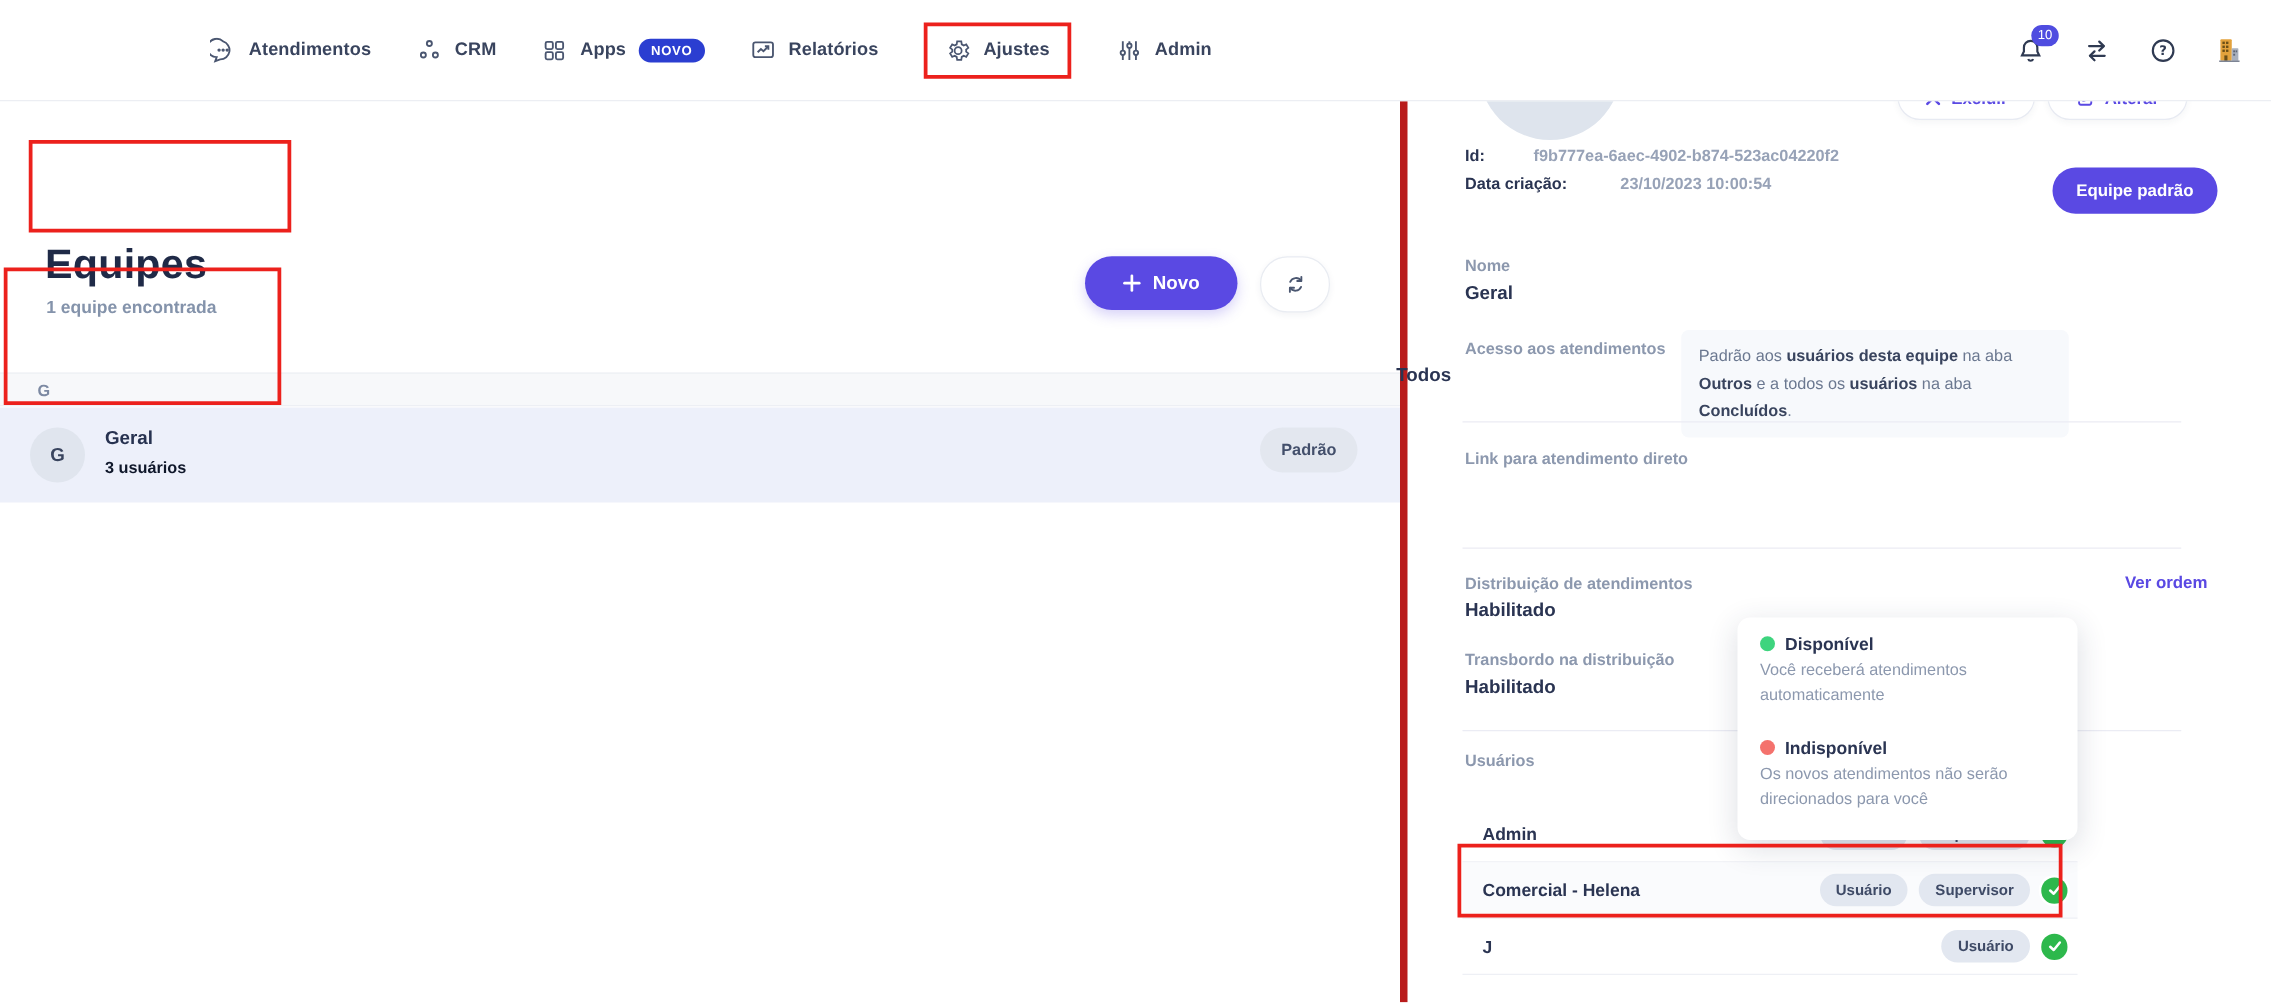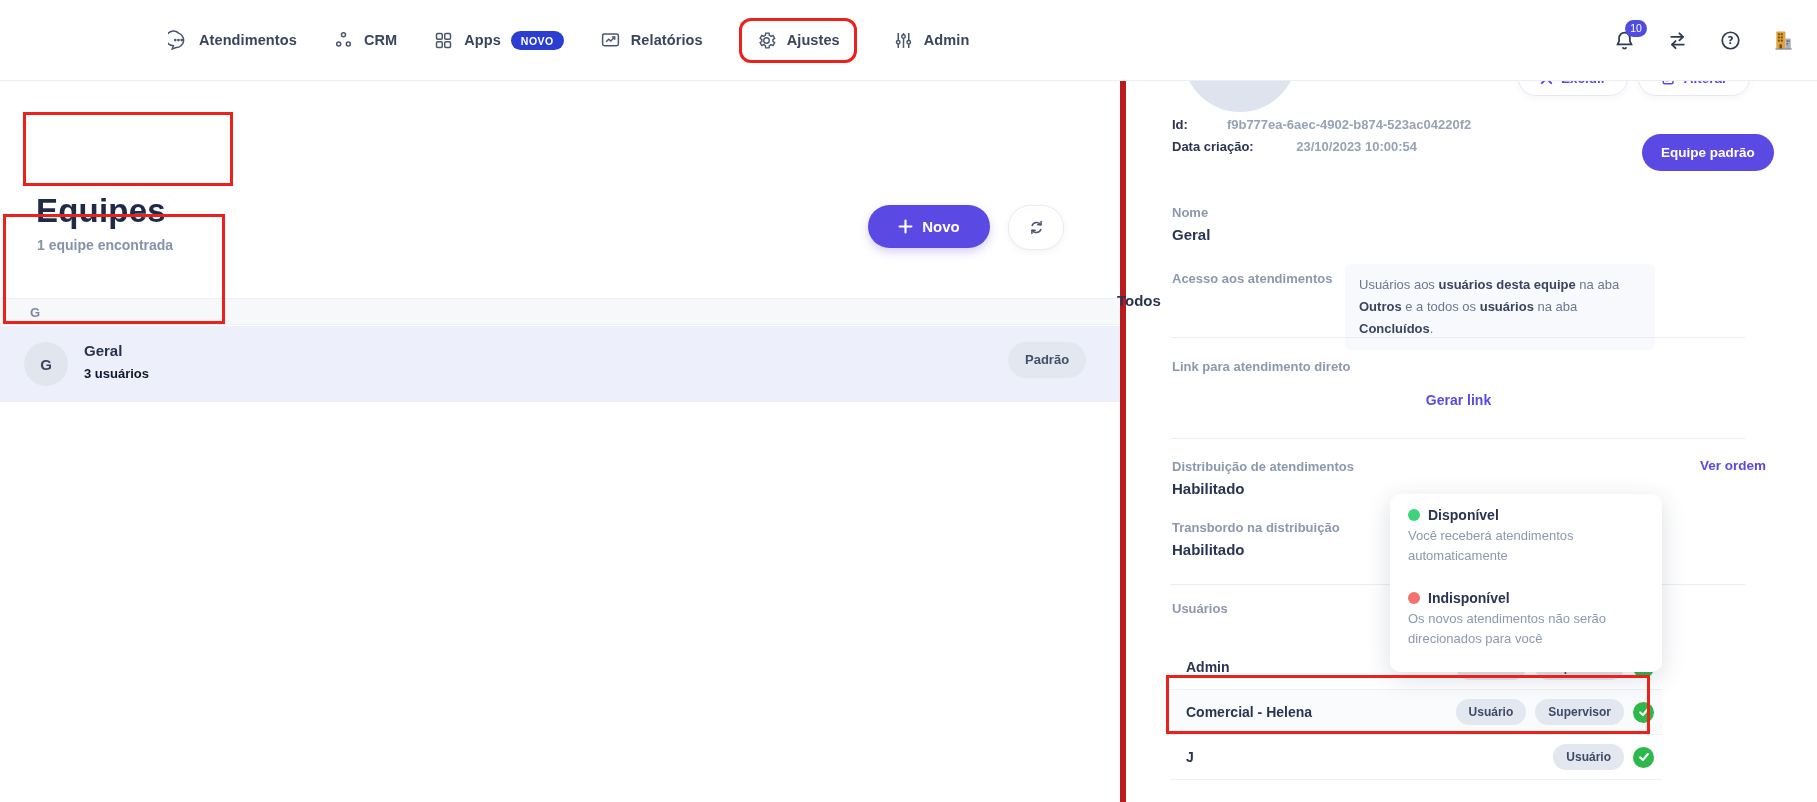--- a/index.html
+++ b/index.html
@@ -5,21 +5,21 @@
   html,body{margin:0;padding:0;background:#fff;}
   #app{position:relative;width:1817px;height:802px;overflow:hidden;
        font-family:"Liberation Sans","DejaVu Sans",sans-serif;color:#2a3452;background:#fff;}
 
   
   header{position:absolute;left:0;top:0;width:1817px;height:80px;background:#fff;
          border-bottom:1px solid #eceef3;z-index:30;}
   .nav-main{position:absolute;left:168px;top:0;height:80px;display:flex;align-items:center;gap:36px;}
   .nav-item{display:flex;align-items:center;gap:10px;cursor:pointer;}
   .nav-item .lbl{font-size:14.5px;font-weight:700;color:#39445e;letter-spacing:.1px;}
-  .nav-item.highlight{border:3px solid #ec211c;padding:9px 14px;border-radius:12px;}
+  .nav-item.highlight{border:3px solid #ec211c;padding:9px 14px;border-radius:0;}
   .novo-badge{background:#2b3ed1;color:#fff;font-size:10.5px;font-weight:700;letter-spacing:.5px;
               border-radius:11px;padding:4px 10px 3px;}
   .nav-right{position:absolute;right:22px;top:0;height:80px;display:flex;align-items:center;gap:30px;}
   .nav-ico{position:relative;display:flex;align-items:center;justify-content:center;cursor:pointer;}
   .bell-badge{position:absolute;top:-9px;right:-11px;background:#4f4ce0;color:#fff;font-size:10.5px;
               font-weight:400;border-radius:10px;min-width:14px;height:17px;line-height:17px;
               text-align:center;padding:0 4px;}
 
   
   .left-panel{position:absolute;left:0;top:80px;width:1120px;height:722px;background:#fff;
@@ -268,26 +268,25 @@
   <div class="id-line" style="left:1172px;top:139px;">
     <span>Data criação:</span> <span class="val">23/10/2023 10:00:54</span>
   </div>
   <div class="badge-purple">Equipe padrão</div>
 
   <div class="f-label" style="left:1172px;top:205px;">Nome</div>
   <div class="f-value" style="left:1172px;top:226px;">Geral</div>
 
   <div class="f-label" style="left:1172px;top:271px;">Acesso aos atendimentos</div>
   <div class="f-value" style="left:1117px;top:292px;">Todos</div>
-  <div class="note-box"><span>Usuários aos </span><b>usuários desta equipe</b><span> na aba </span><b>Outros</b><span> e a todos os </span><b>usuários</b><span> na aba </span><b>Concluídos</b><span>.</span></div>
+  <div class="note-box"><span>Padrão aos </span><b>usuários desta equipe</b><span> na aba </span><b>Outros</b><span> e a todos os </span><b>usuários</b><span> na aba </span><b>Concluídos</b><span>.</span></div>
 
   <div class="hr" style="left:1170px;top:337px;width:575px;"></div>
 
   <div class="f-label" style="left:1172px;top:359px;">Link para atendimento direto</div>
-  <div class="link-purple" style="left:1172px;top:392px;width:573px;text-align:center;">Gerar link</div>
 
   <div class="hr" style="left:1170px;top:438px;width:575px;"></div>
 
   <div class="f-label" style="left:1172px;top:459px;">Distribuição de atendimentos</div>
   <div class="link-purple" style="left:1621px;top:458px;width:145px;text-align:right;font-size:13.5px;">Ver ordem</div>
   <div class="f-value" style="left:1172px;top:480px;">Habilitado</div>
 
   <div class="f-label" style="left:1172px;top:520px;">Transbordo na distribuição</div>
   <div class="f-value" style="left:1172px;top:541px;">Habilitado</div>
 

